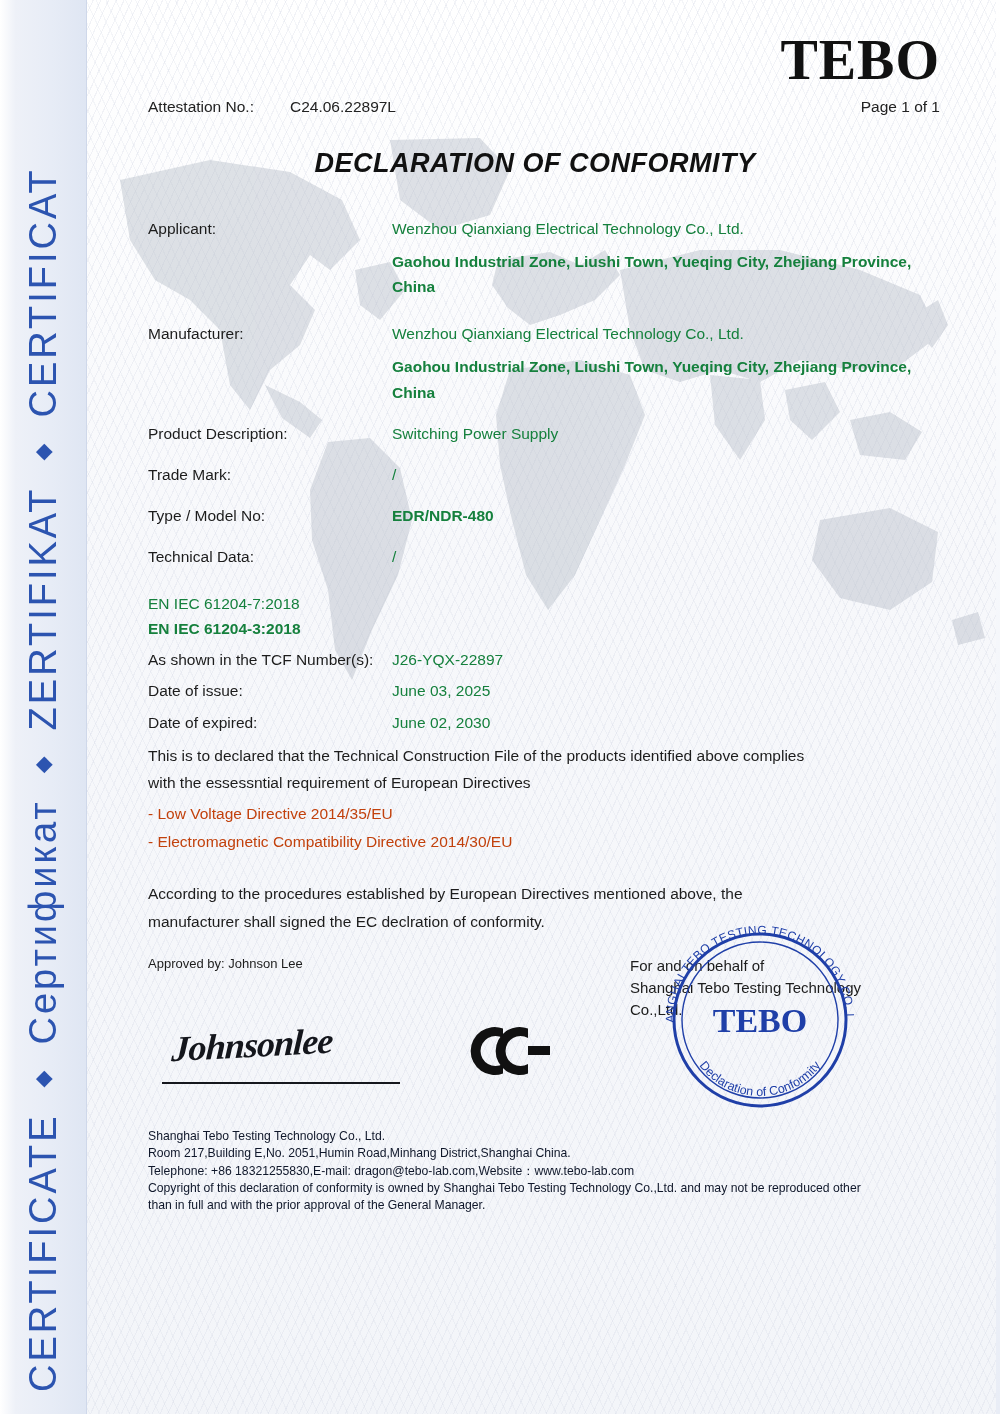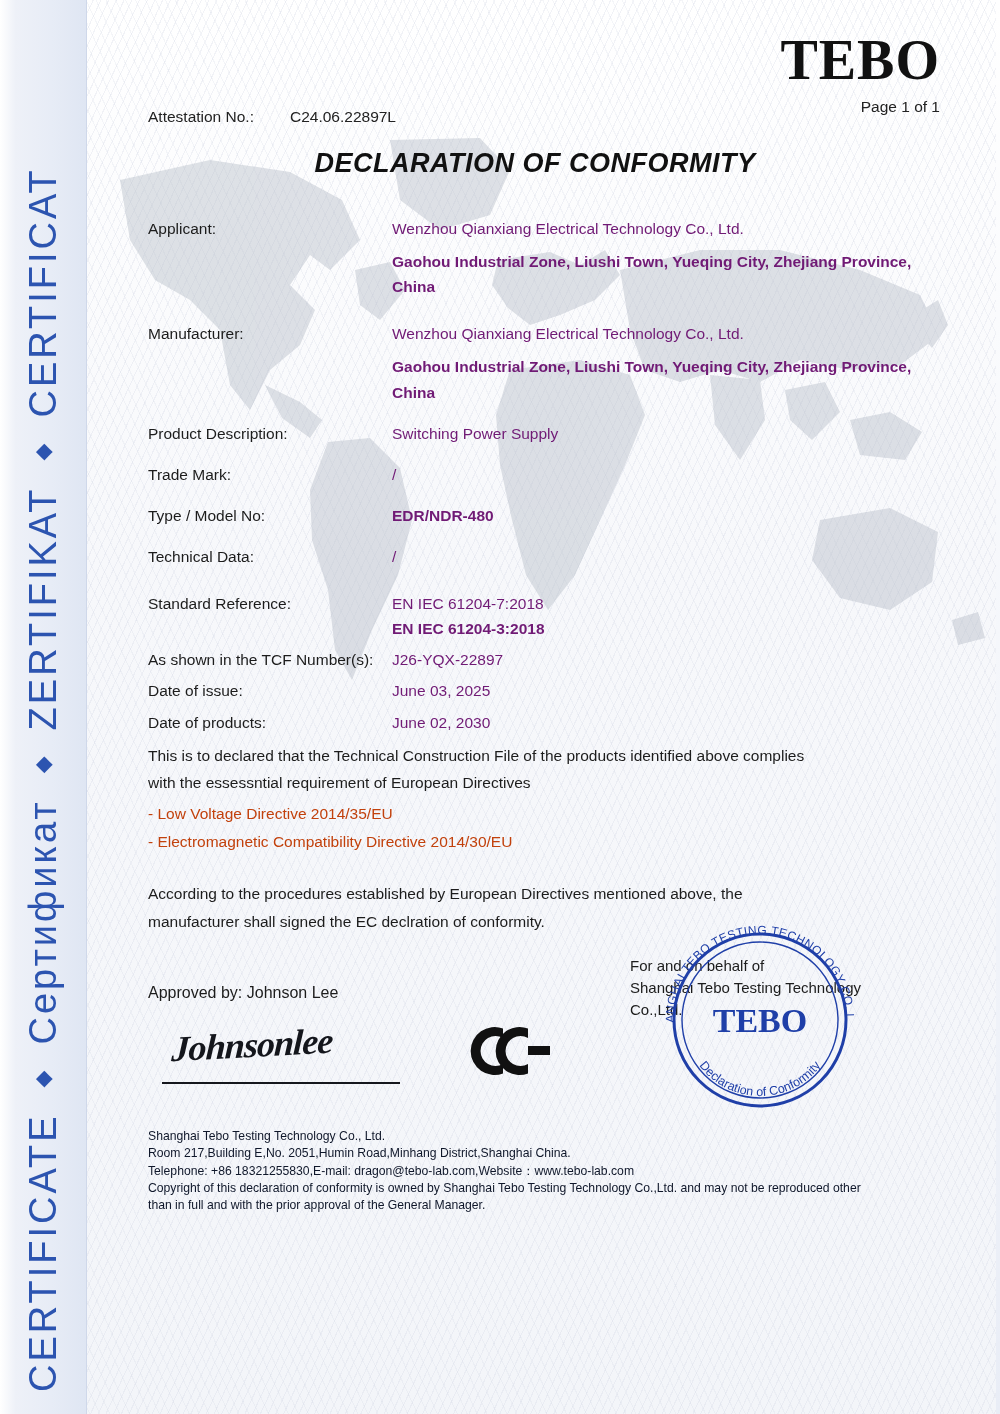--- a/index.html
+++ b/index.html
@@ -110,21 +110,21 @@
   .meta-row {
     position: absolute;
     top: 98px;
     left: 28px;
     right: 10px;
     display: flex;
     justify-content: space-between;
     font-size: 15.5px;
     color: #222;
   }
-  .meta-left { display: flex; gap: 36px; margin-top: 10px; }
+  .meta-left { display: flex; gap: 36px; }
   .meta-label { color: #222; }
   .meta-value { color: #222; text-align: center; }
   .doc-title {
     position: absolute;
     top: 148px;
     left: 0;
     width: 830px;
     text-align: center;
     font-family: "Liberation Sans", sans-serif;
     font-style: italic;
@@ -148,21 +148,21 @@
   .f-label {
     width: 228px;
     flex: 0 0 228px;
     font-size: 15.5px;
     color: #1c1c1c;
     line-height: 1.62;
   }
   .f-value {
     flex: 1;
     font-size: 15.5px;
-    color: #701a75;
+    color: #15803d;
     line-height: 1.62;
   }
   .f-value .line2 { display: block; font-weight: bold; }
   .gap-sm { height: 10px; }
   .gap-md { height: 16px; }
 
   .body-text {
     position: absolute;
     top: 742px;
     left: 28px;
@@ -184,23 +184,23 @@
     position: absolute;
     top: 880px;
     left: 28px;
     width: 790px;
     font-size: 15.5px;
     color: #1c1c1c;
     line-height: 1.78;
   }
   .approved {
     position: absolute;
-    top: 984px;
-    left: 28px;
-    font-size: 16px;
+    top: 956px;
+    left: 28px;
+    font-size: 13px;
     color: #1c1c1c;
   }
   .behalf {
     position: absolute;
     top: 955px;
     left: 510px;
     width: 300px;
     font-size: 15px;
     color: #1c1c1c;
     line-height: 1.45;
@@ -374,42 +374,41 @@
       <div class="gap-sm"></div>
 
       <div class="field">
         <div class="f-label">Technical Data:</div>
         <div class="f-value">/</div>
       </div>
 
       <div class="gap-md"></div>
 
       <div class="field">
-        <div class="f-label">Standard Reference:</div>
         <div class="f-value">
           <span>EN IEC 61204-7:2018</span>
           <span class="line2">EN IEC 61204-3:2018</span>
         </div>
       </div>
 
       <div class="field">
         <div class="f-label">
           <span>As shown in the</span>
           <span class="line2">TCF Number(s):</span>
         </div>
         <div class="f-value">J26-YQX-22897</div>
       </div>
 
       <div class="field">
         <div class="f-label">Date of issue:</div>
         <div class="f-value">June 03, 2025</div>
       </div>
 
       <div class="field">
-        <div class="f-label">Date of products:</div>
+        <div class="f-label">Date of expired:</div>
         <div class="f-value">June 02, 2030</div>
       </div>
 
     </div>
 
     <div class="body-text">
       <div>This is to declared that the Technical Construction File of the products identified above complies</div>
       <div>with the essessntial requirement of European Directives</div>
     </div>
 

